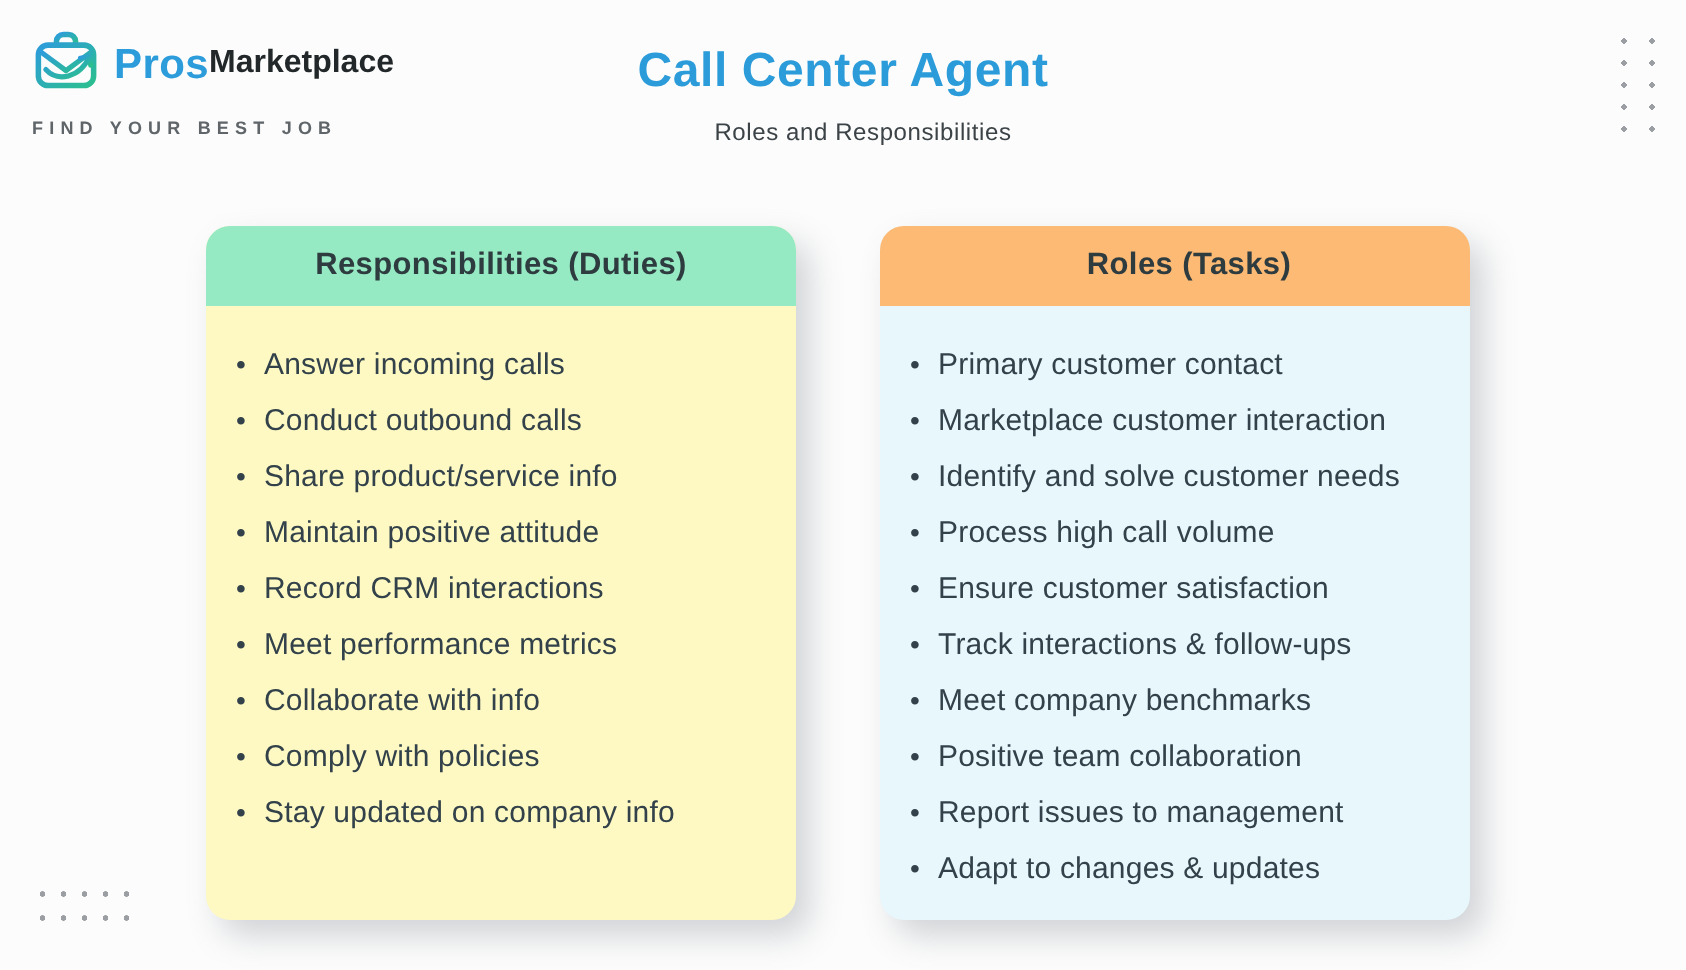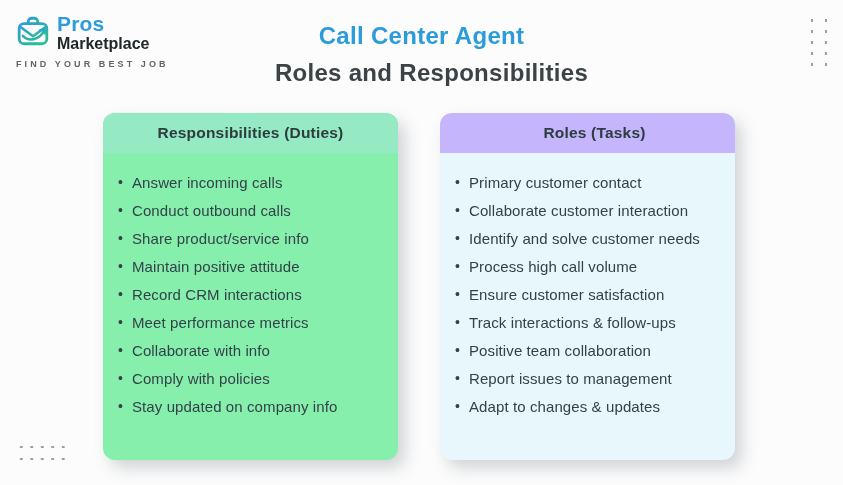--- a/index.html
+++ b/index.html
@@ -18,21 +18,21 @@
   .brand {
     position: absolute;
     top: 13px;
     left: 16px;
   }
   .brand-row {
     display: flex;
     align-items: center;
   }
   .brand-icon { width: 34px; height: 34px; margin-right: 7px; }
-  .brand-names { display: flex; flex-direction: column; line-height: 1; }
+  .brand-names { display: flex; flex-direction: row; line-height: 1; }
   .brand-primary {
     font-size: 21px;
     font-weight: bold;
     color: #2D9CDB;
     letter-spacing: 0.2px;
   }
   .brand-secondary {
     font-size: 16px;
     font-weight: bold;
     color: #222729;
@@ -56,22 +56,22 @@
     pointer-events: none;
   }
   .main-title {
     font-size: 24px;
     font-weight: bold;
     color: #2B9CD9;
     letter-spacing: 0.3px;
   }
   .sub-title {
     margin-top: 9px;
-    font-size: 24px;
-    font-weight: bold;
+    font-size: 12px;
+    font-weight: normal;
     color: #3C4347;
     letter-spacing: 0.3px;
     margin-left: 20px;
   }
 
   
   .dots {
     position: absolute;
     background-image: radial-gradient(circle, #9B9FA3 1.3px, transparent 1.45px);
   }
@@ -95,35 +95,35 @@
   
   .card {
     position: absolute;
     top: 113px;
     width: 295px;
     height: 347px;
     border-radius: 12px;
     box-shadow: 7px 8px 16px rgba(110, 120, 130, 0.30);
     overflow: hidden;
   }
-  .card-left  { left: 103px; background: #86efac; }
+  .card-left  { left: 103px; background: #fef9c3; }
   .card-right { left: 440px; background: #E7F7FC; }
 
   .card-header {
     height: 40px;
     display: flex;
     align-items: center;
     justify-content: center;
     font-size: 15.5px;
     font-weight: bold;
     color: #2E3C40;
     letter-spacing: 0.2px;
   }
   .card-left  .card-header { background: #95E9C3; }
-  .card-right .card-header { background: #c4b5fd; padding-left: 14px; }
+  .card-right .card-header { background: #fdba74; padding-left: 14px; }
 
   .card ul {
     list-style: none;
     margin-top: 15px;
     padding: 0 14px 0 15px;
   }
   .card li {
     position: relative;
     height: 28px;
     display: flex;
@@ -194,24 +194,25 @@
         <li>Collaborate with info</li>
         <li>Comply with policies</li>
         <li>Stay updated on company info</li>
       </ul>
   </section>
 
   <section class="card card-right">
     <div class="card-header">Roles (Tasks)</div>
     <ul>
         <li>Primary customer contact</li>
-        <li>Collaborate customer interaction</li>
+        <li>Marketplace customer interaction</li>
         <li>Identify and solve customer needs</li>
         <li>Process high call volume</li>
         <li>Ensure customer satisfaction</li>
         <li>Track interactions &amp; follow-ups</li>
+        <li>Meet company benchmarks</li>
         <li>Positive team collaboration</li>
         <li>Report issues to management</li>
         <li>Adapt to changes &amp; updates</li>
       </ul>
   </section>
 
 </div>
 
 </body></html>

